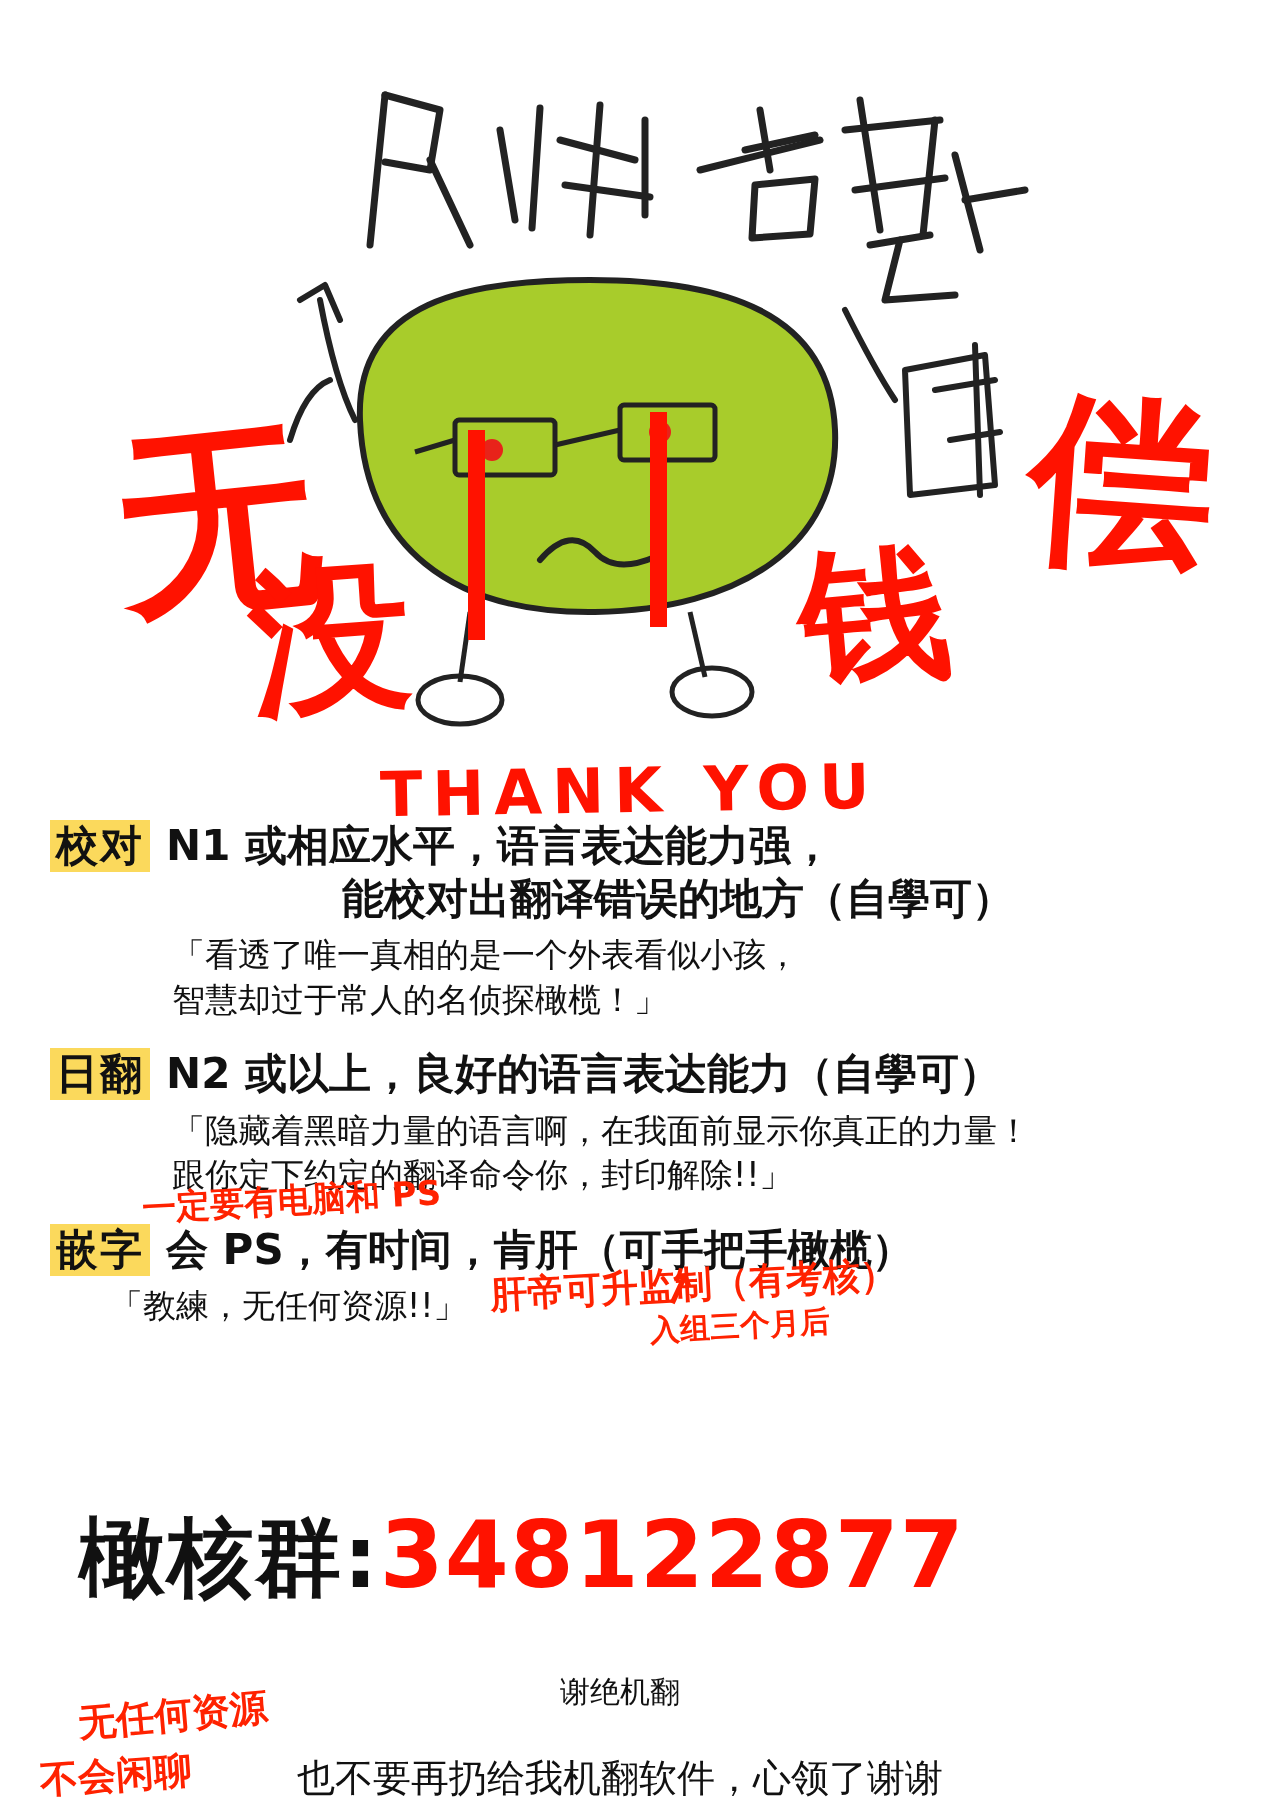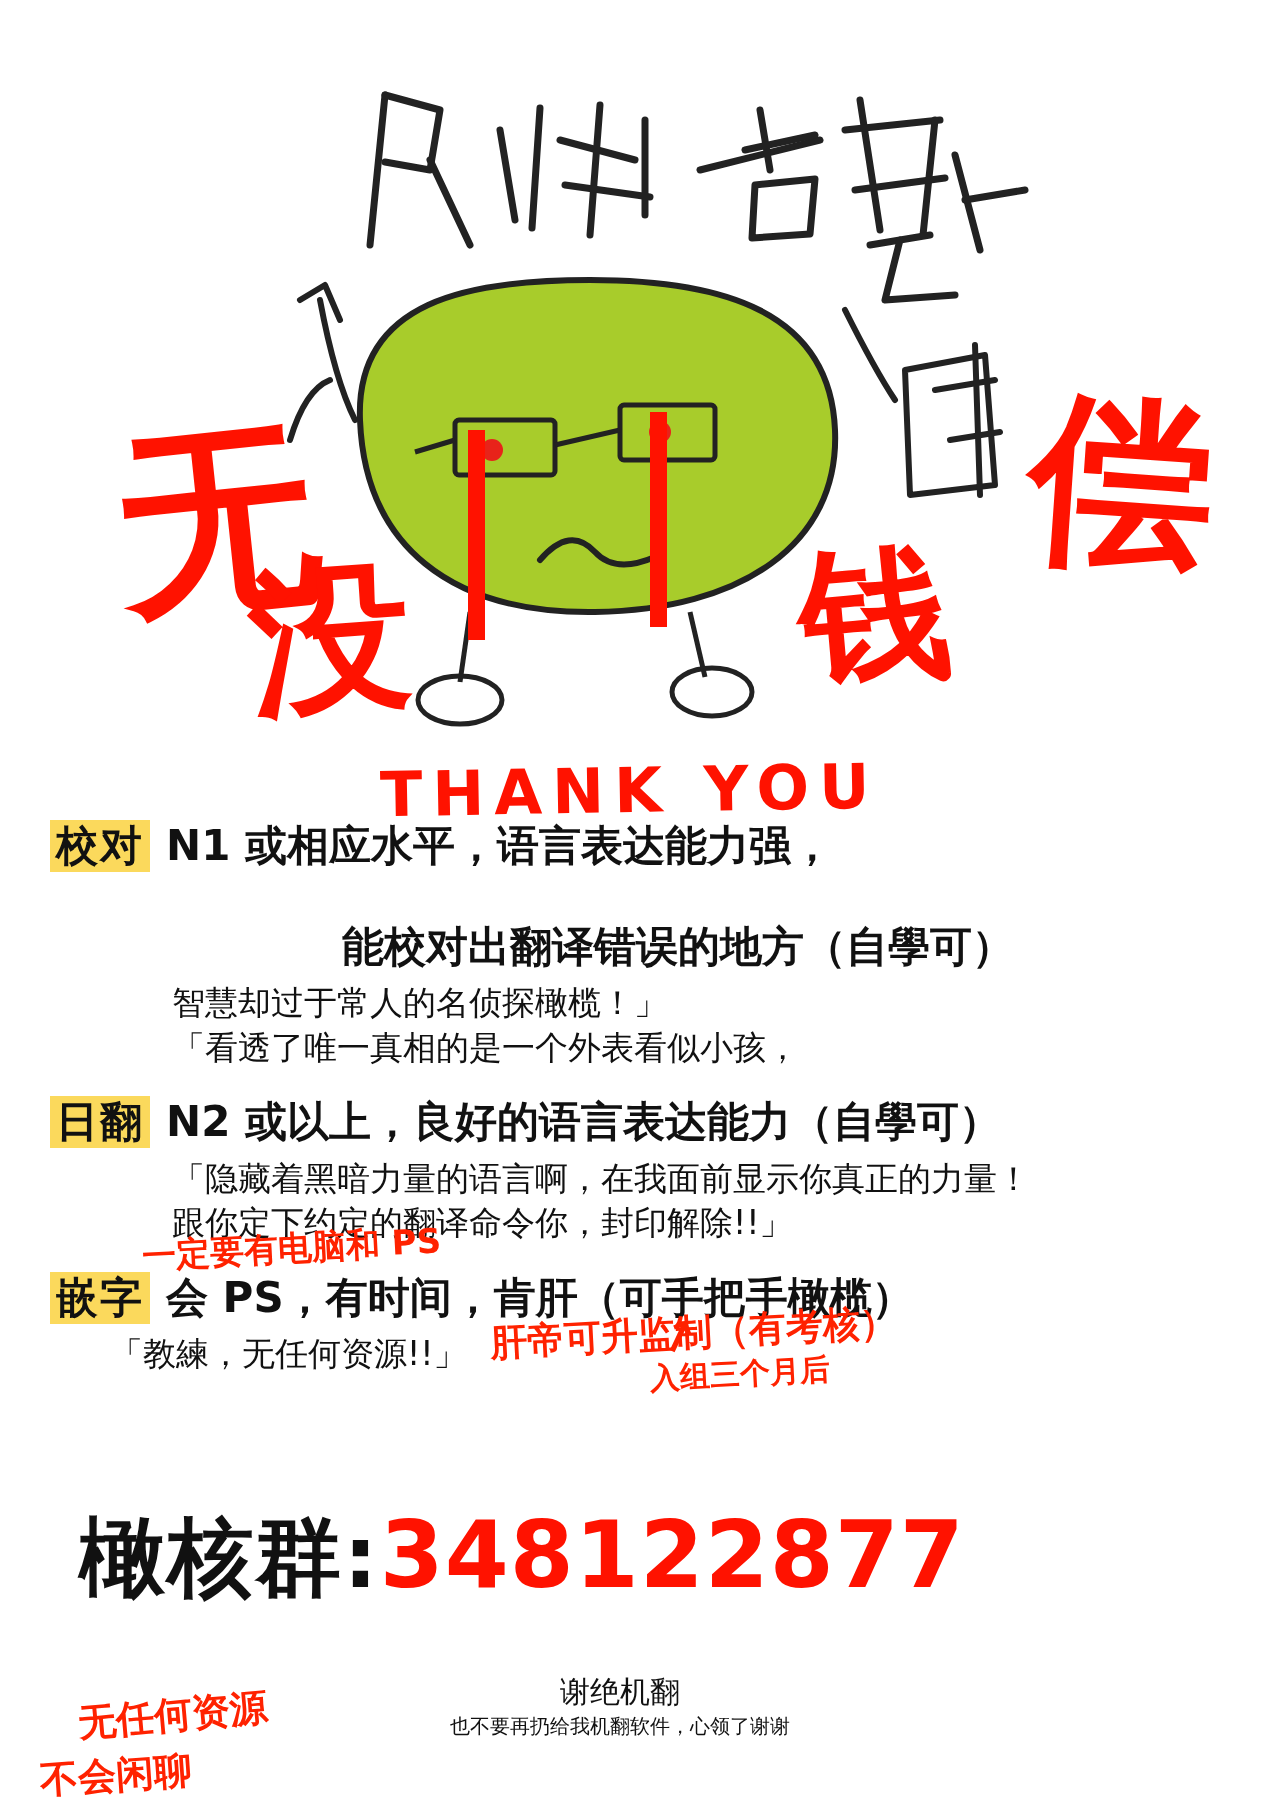--- a/index.html
+++ b/index.html
@@ -128,21 +128,21 @@
   
   .footer {
     position: absolute;
     left: 0;
     top: 1672px;
     width: 1240px;
     text-align: center;
     font-family: "DejaVu Sans", sans-serif;
   }
   .footer-line1 { font-size: 30px; line-height: 1.35; }
-  .footer-line2 { font-size: 20px; line-height: 1.35; }
+  .footer-line2 { font-size: 38px; line-height: 1.35; margin-top: 40px; }
 
   .foot-ann {
     position: absolute;
     color: #ff2200;
     font-weight: bold;
     font-family: "DejaVu Sans", sans-serif;
     white-space: nowrap;
     font-size: 38px;
   }
   .foot-ann-1 { left: 78px;  top: 1690px; transform: rotate(-5deg); }
@@ -222,24 +222,24 @@
   <div class="hand-red word-thank">THANK YOU</div>
 </div>
 
 <div class="reqs">
 
   <div class="req-block">
     <div class="req-head">
       <span class="tag">校对</span>
       <span class="req-title">N1 或相应水平，语言表达能力强，</span>
     </div>
-    <div class="req-title" style="margin-left:122px;margin-top:48px;">能校对出翻译错误的地方（自學可）</div>
+    <div class="req-title" style="margin-left:122px;">能校对出翻译错误的地方（自學可）</div>
     <div class="req-quote">
+      <div>「看透了唯一真相的是一个外表看似小孩，</div>
       <div>智慧却过于常人的名侦探橄榄！」</div>
-      <div>「看透了唯一真相的是一个外表看似小孩，</div>
     </div>
   </div>
 
   <div class="req-block">
     <div class="req-head">
       <span class="tag">日翻</span>
       <span class="req-title">N2 或以上，良好的语言表达能力（自學可）</span>
     </div>
     <div class="req-quote">
       <div>「隐藏着黑暗力量的语言啊，在我面前显示你真正的力量！</div>

